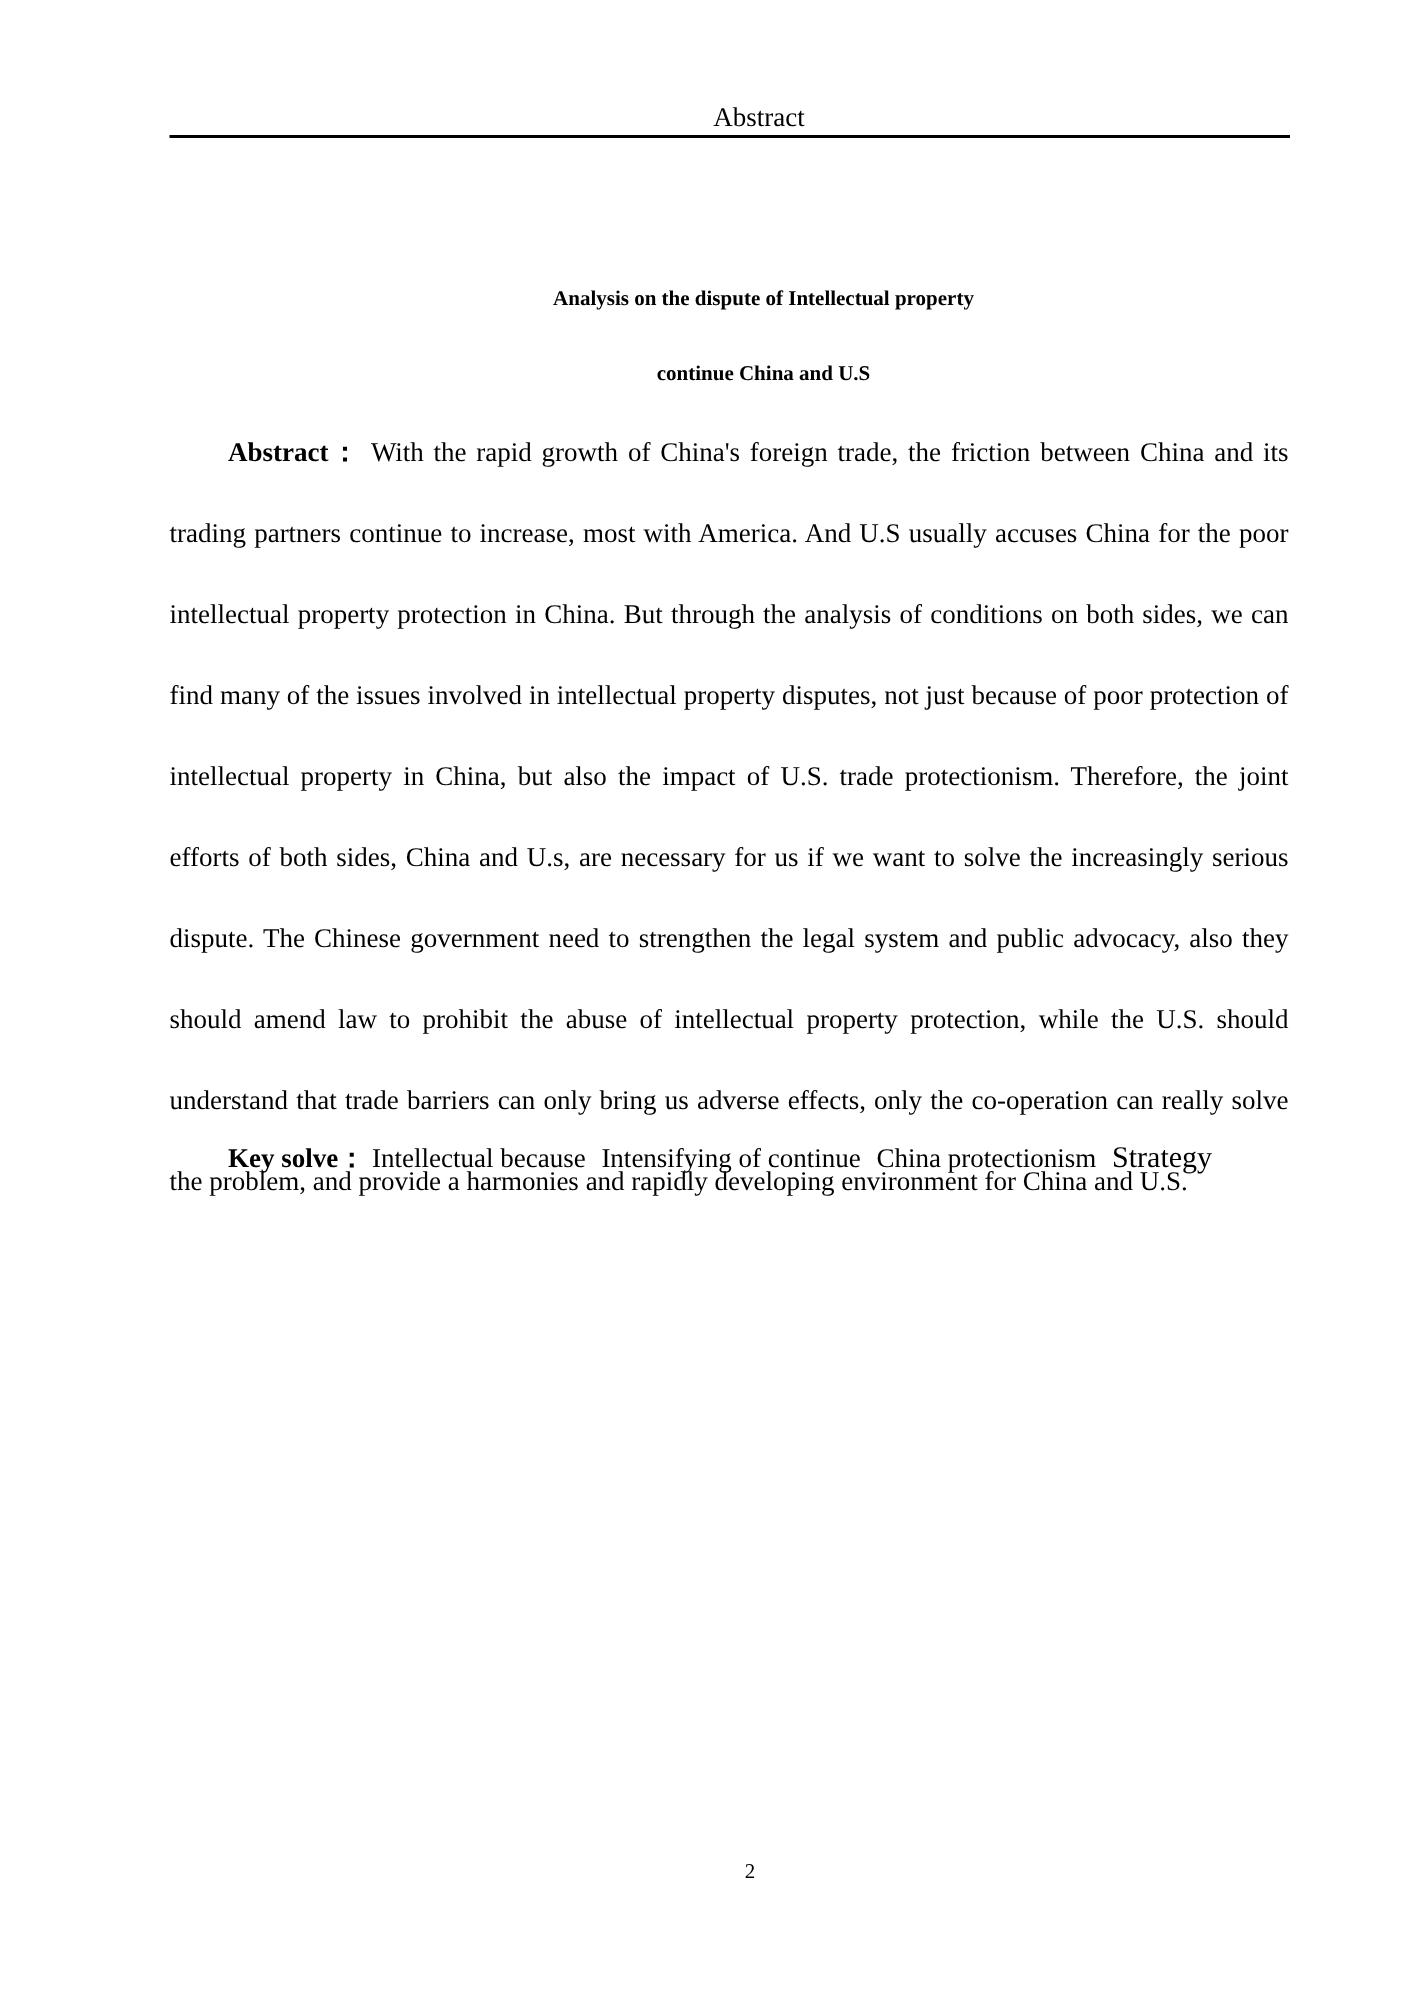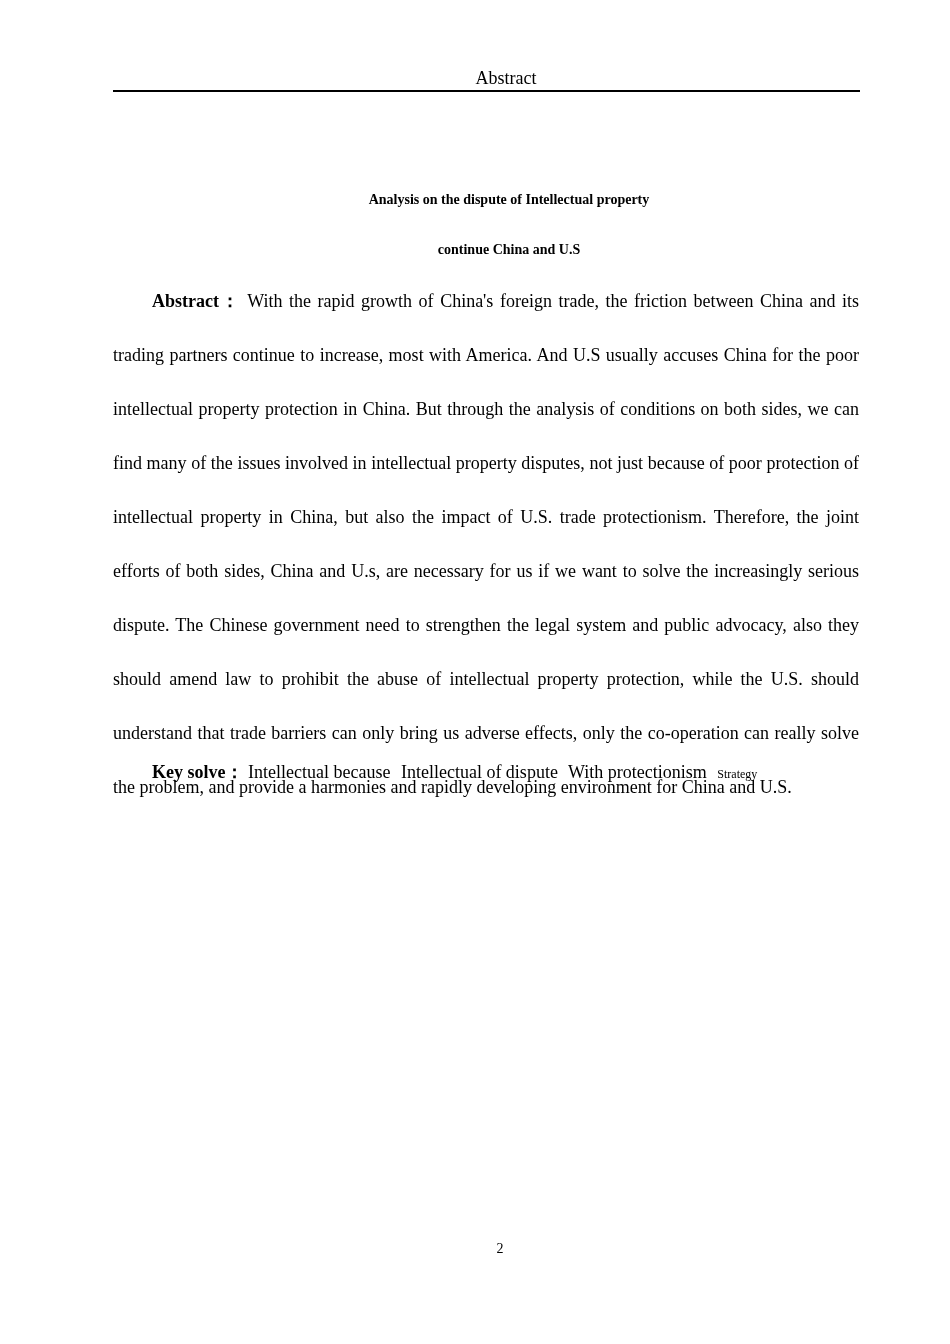--- a/index.html
+++ b/index.html
@@ -9,35 +9,35 @@
                    font-size: 18px; }
     .header-rule { position: absolute; top: 90px; left: 113px; width: 747px; height: 2px; background: #000; }
     .title { position: absolute; left: 113px; width: 792px; text-align: center; font-weight: bold; font-size: 14px; }
     .t1 { top: 192px; }
     .t2 { top: 242px; }
     .abstract { position: absolute; top: 273px; left: 112px; width: 746px;
                 font-size: 18px; line-height: 54px; text-align: justify; text-indent: 39px; margin: 1px; }
     .abstract b { font-weight: bold; }
     .keywords { position: absolute; top: 760px; left: 152px; font-size: 18px; white-space: nowrap; }
     .keywords .kw { margin-right: 6px; }
-    .keywords .kw-small { font-size: 12px; }
+    .keywords .kw-small { font-size: 20px; }
     .page-num { position: absolute; top: 1241px; left: 0; width: 1000px; text-align: center; font-size: 14px; }
   </style>
 </head>
 <body>
 
 <div class="header-text">Abstract</div>
 <div class="header-rule"></div>
 
 <div class="title t1">Analysis on the dispute of Intellectual property</div>
 <div class="title t2">continue China and U.S</div>
 
 <p class="abstract"><b>Abstract：</b> <span>With the rapid growth of China's foreign trade, the friction between China and its trading partners continue to increase, most with America. And U.S usually accuses China for the poor intellectual property protection in China. But through the analysis of conditions on both sides, we can find many of the issues involved in intellectual property disputes, not just because of poor protection of intellectual property in China, but also the impact of U.S. trade protectionism. Therefore, the joint efforts of both sides, China and U.s, are necessary for us if we want to solve the increasingly serious dispute. The Chinese government need to strengthen the legal system and public advocacy, also they should amend law to prohibit the abuse of intellectual property protection, while the U.S. should understand that trade barriers can only bring us adverse effects, only the co-operation can really solve the problem, and provide a harmonies and rapidly developing environment for China and U.S.</span></p>
 
 <div class="keywords">
   <b>Key solve：</b>
   <span class="kw">Intellectual because</span>
-  <span class="kw">Intellectual of dispute</span>
-  <span class="kw">With protectionism</span>
+  <span class="kw">Intensifying of continue</span>
+  <span class="kw">China protectionism</span>
   <span class="kw kw-small">Strategy</span>
 </div>
 
 <div class="page-num">2</div>
 
 </body></html>

